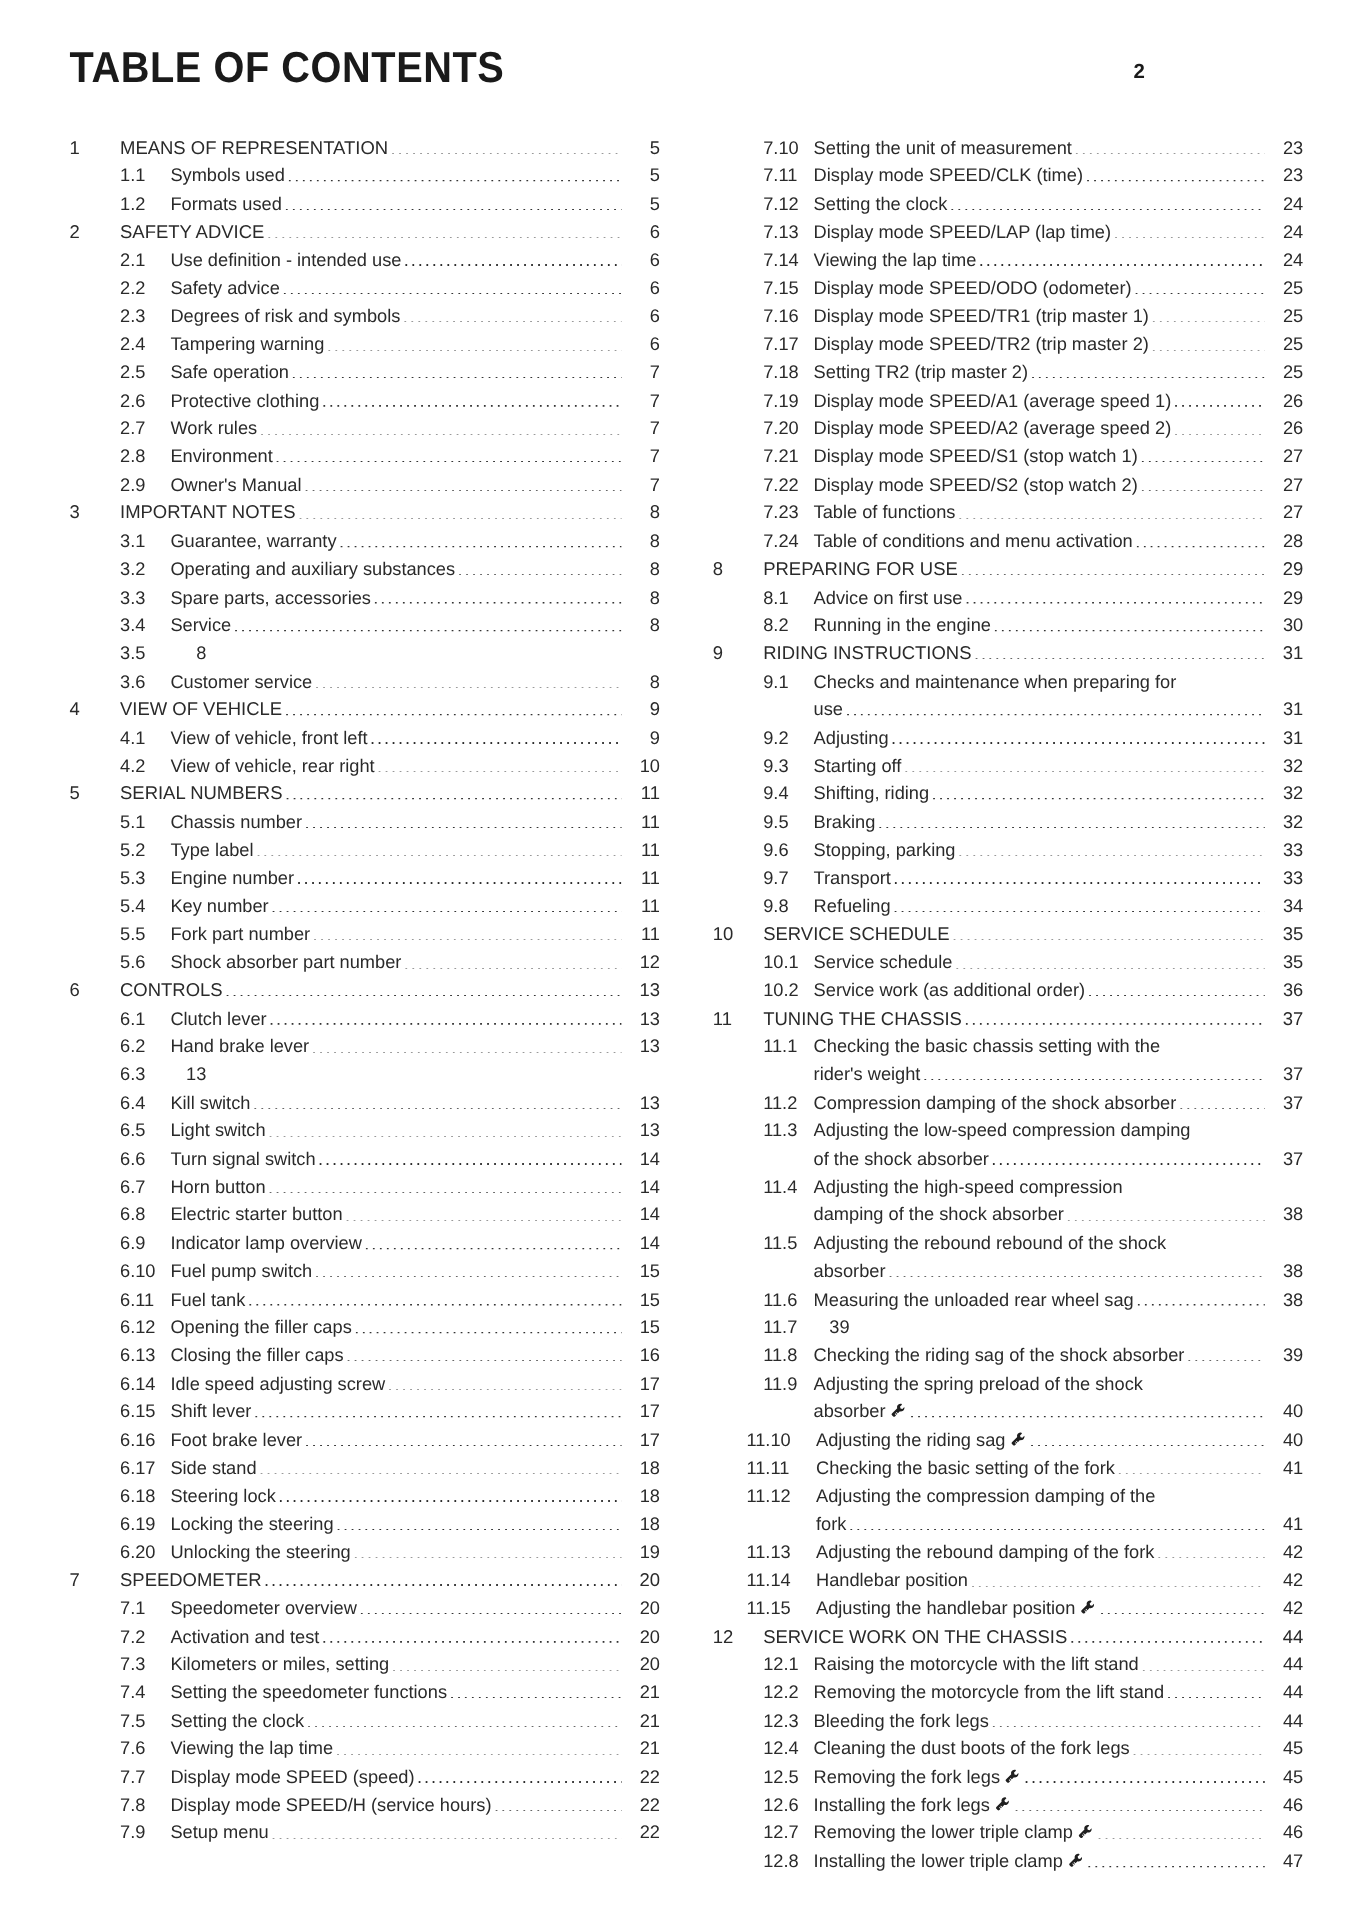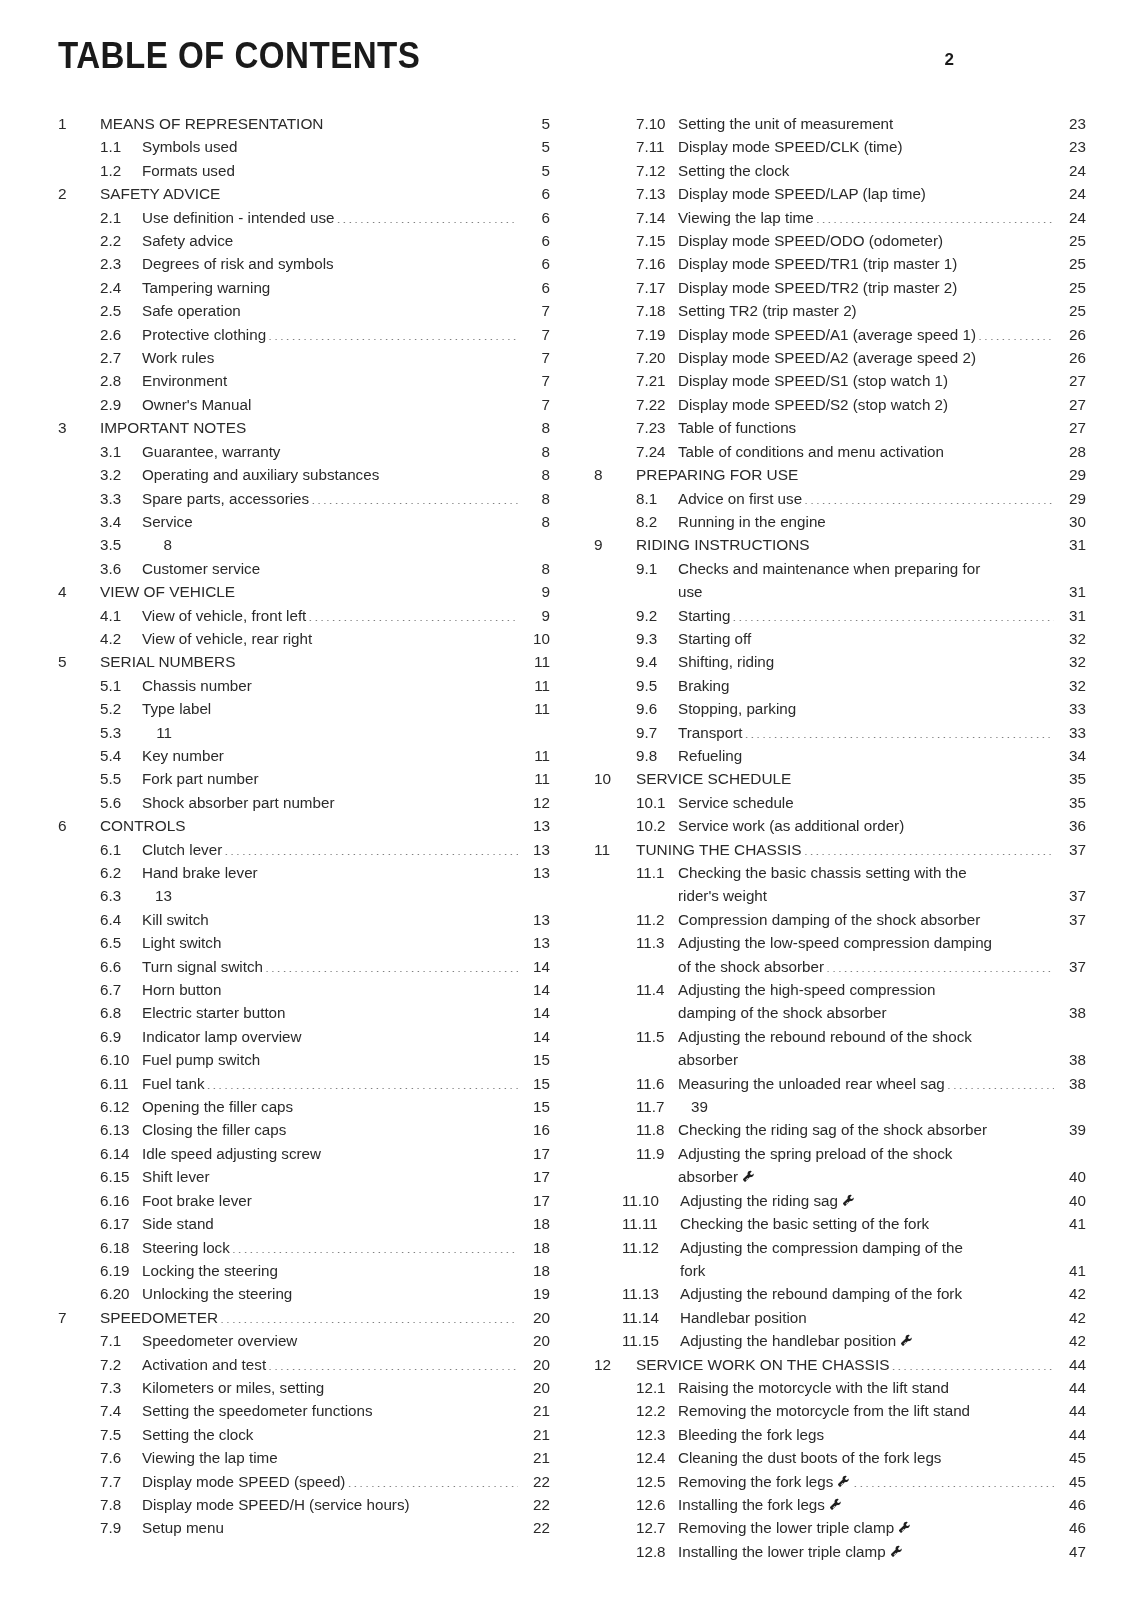--- a/index.html
+++ b/index.html
@@ -343,20 +343,24 @@
         <div class="toc-row lvl2">
           <span class="num l2">5.2</span>
           <span class="title-wrap">
             <span class="ttl">Type label</span>
             <span class="lead"></span>
           </span>
           <span class="pg">11</span>
         </div>
         <div class="toc-row lvl2">
           <span class="num l2">5.3</span>
+          <span class="title-wrap">
+            <span class="ttl">Engine number</span>
+            <span class="lead"></span>
+          </span>
           <span class="pg">11</span>
         </div>
         <div class="toc-row lvl2">
           <span class="num l2">5.4</span>
           <span class="title-wrap">
             <span class="ttl">Key number</span>
             <span class="lead"></span>
           </span>
           <span class="pg">11</span>
         </div>
@@ -785,21 +789,21 @@
           <span class="num l2">9.1</span>
           <span class="title-wrap">
             <span class="ttl">use</span>
             <span class="lead"></span>
           </span>
           <span class="pg">31</span>
         </div>
         <div class="toc-row lvl2">
           <span class="num l2">9.2</span>
           <span class="title-wrap">
-            <span class="ttl">Starting</span>
+            <span class="ttl">Adjusting</span>
             <span class="lead"></span>
           </span>
           <span class="pg">31</span>
         </div>
         <div class="toc-row lvl2">
           <span class="num l2">9.3</span>
           <span class="title-wrap">
             <span class="ttl">Starting off</span>
             <span class="lead"></span>
           </span>

